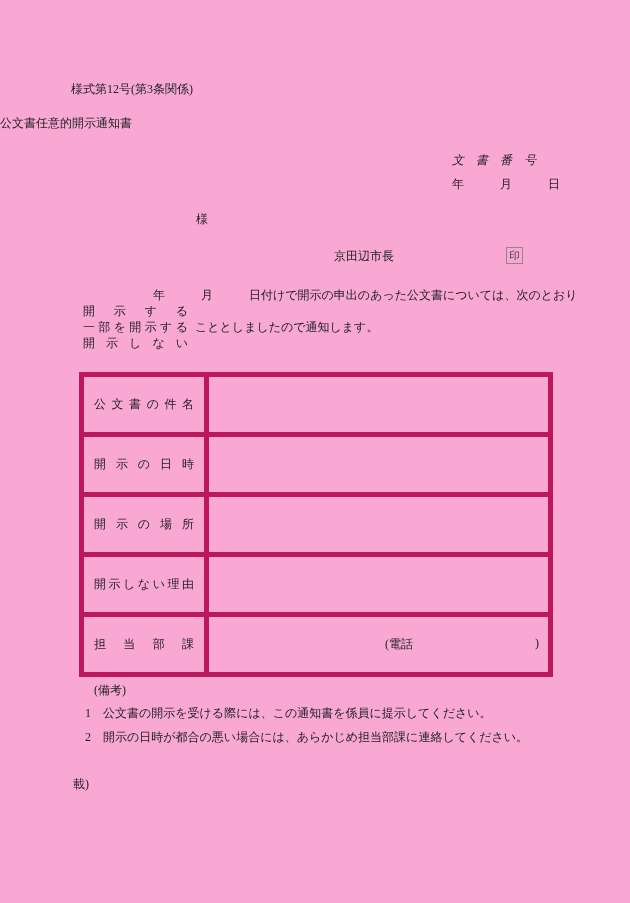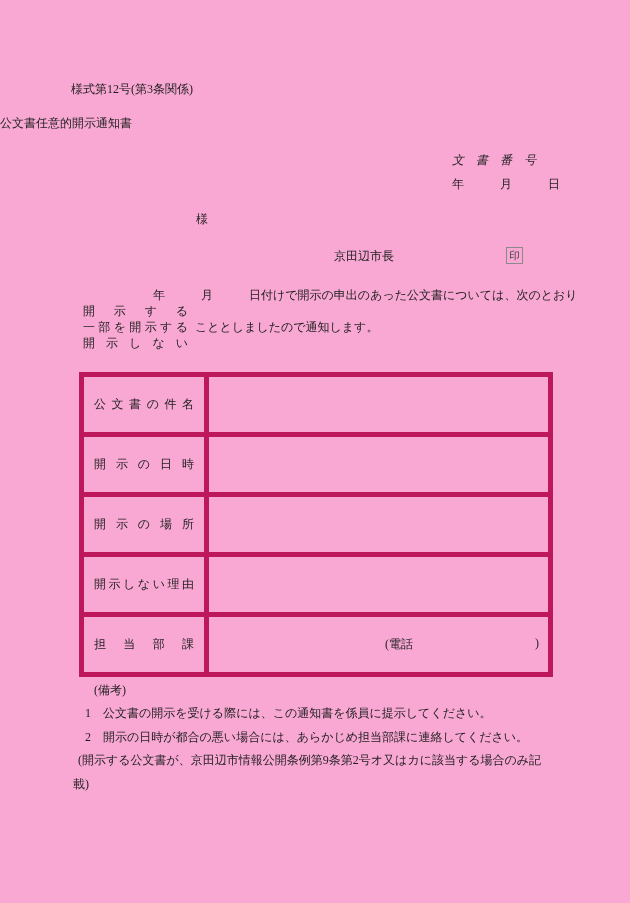--- a/index.html
+++ b/index.html
@@ -149,16 +149,15 @@
             <span>)</span>
           </div>
         </td>
       </tr>
     </tbody>
   </table>
 
   <div class="abs notes-heading">(備考)</div>
   <div class="abs note-1">1　公文書の開示を受ける際には、この通知書を係員に提示してください。</div>
   <div class="abs note-2">2　開示の日時が都合の悪い場合には、あらかじめ担当部課に連絡してください。</div>
-  <div class="abs note-3">(開示する公文書が、京田辺市情報公開条例第9条第2号オ又はカに該当する場合のみ記</div>
   <div class="abs note-4">載)</div>
 
 </div>
 
 </body></html>

